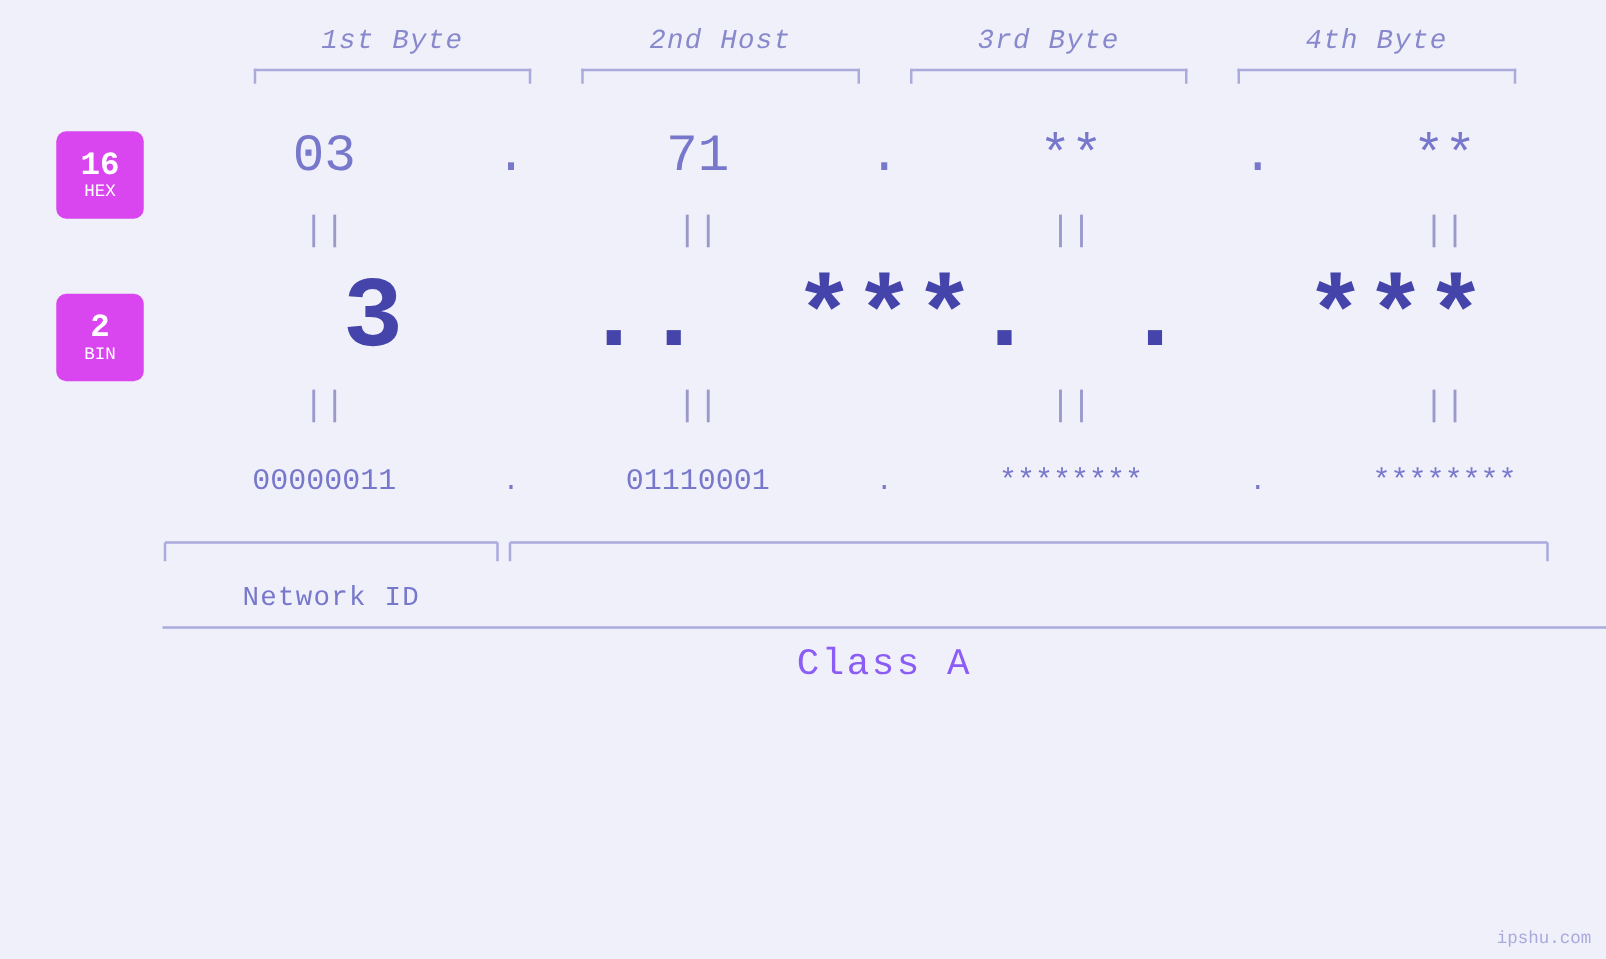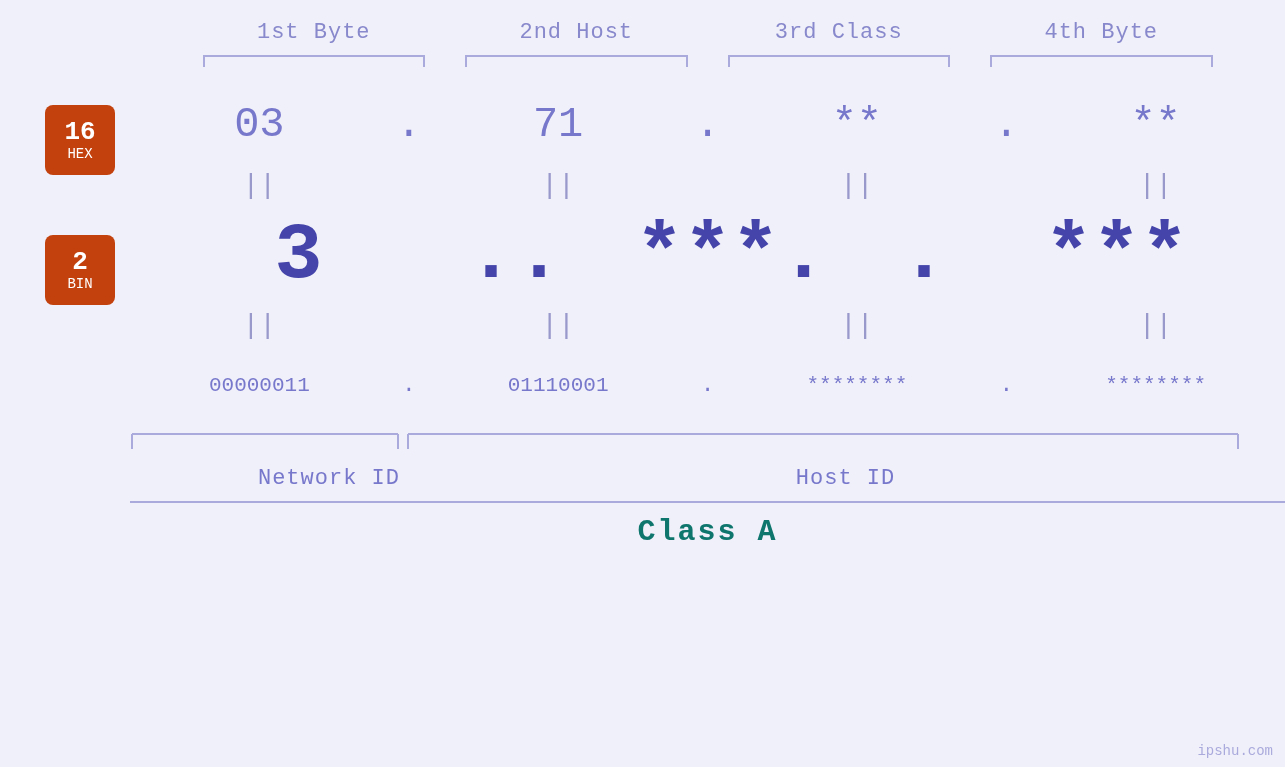--- a/index.html
+++ b/index.html
@@ -33,20 +33,21 @@
     }
 
     .byte-header {
       flex: 1;
       text-align: center;
       color: #8888cc;
       font-size: 22px;
       font-family: 'Courier New', Courier, monospace;
       font-weight: normal;
       letter-spacing: 1px;
+      font-style: italic;
     }
 
     
     .bracket-row {
       display: flex;
       width: 1050px;
       margin-left: 130px;
       height: 30px;
       position: relative;
     }
@@ -92,21 +93,21 @@
       justify-content: space-around;
       width: 130px;
       padding-left: 30px;
       gap: 60px;
       margin-top: 30px;
     }
 
     .label-box {
       width: 70px;
       height: 70px;
-      background: #c2410c;
+      background: #d946ef;
       border-radius: 8px;
       display: flex;
       flex-direction: column;
       align-items: center;
       justify-content: center;
       color: white;
       font-weight: bold;
     }
 
     .label-box .num {
@@ -199,21 +200,21 @@
     }
 
     .dec-dot {
       font-size: 80px;
       font-weight: bold;
       color: #4444aa;
     }
 
     
     .bin-val {
-      font-size: 21px;
+      font-size: 24px;
       color: #7777cc;
     }
 
     .bin-dot {
       font-size: 22px;
       color: #7777cc;
     }
 
     .watermark {
       position: absolute;
@@ -225,21 +226,21 @@
     }
   </style>
 </head>
 <body>
 
 <div class="main-container">
 
   <div class="byte-headers">
     <div class="byte-header">1st Byte</div>
     <div class="byte-header">2nd Host</div>
-    <div class="byte-header">3rd Class</div>
+    <div class="byte-header">3rd Byte</div>
     <div class="byte-header">4th Byte</div>
   </div>
 
   <div class="bracket-row">
     <div class="bracket">
       <div class="bracket-line"></div>
       <div class="bracket-left"></div>
       <div class="bracket-right"></div>
     </div>
     <div class="bracket">
@@ -328,26 +329,25 @@
         <svg style="position:absolute; top:0; left:0; width:100%; height:100%;">
 
           <line x1="2" y1="20" x2="2" y2="5" stroke="#aaaadd" stroke-width="2"></line>
           <line x1="2" y1="5" x2="268" y2="5" stroke="#aaaadd" stroke-width="2"></line>
           <line x1="268" y1="5" x2="268" y2="20" stroke="#aaaadd" stroke-width="2"></line>
 
           <line x1="278" y1="20" x2="278" y2="5" stroke="#aaaadd" stroke-width="2"></line>
           <line x1="278" y1="5" x2="1108" y2="5" stroke="#aaaadd" stroke-width="2"></line>
           <line x1="1108" y1="5" x2="1108" y2="20" stroke="#aaaadd" stroke-width="2"></line>
         </svg>
-        <div style="position:absolute; left:0; width:270px; bottom:8px; text-align:right; color:#7777cc; font-size:22px; font-family:'Courier New',monospace; letter-spacing:1px;">Network ID</div>
-        <div style="position:absolute; left:278px; right:2px; bottom:8px; text-align:center; color:#7777cc; font-size:22px; font-family:'Courier New',monospace; letter-spacing:1px;">Host ID</div>
+        <div style="position:absolute; left:0; width:270px; bottom:8px; text-align:center; color:#7777cc; font-size:22px; font-family:'Courier New',monospace; letter-spacing:1px;">Network ID</div>
       </div>
 
       <div style="border-top:2px solid #aaaadd; display:flex; align-items:center; justify-content:center; height:60px; margin-top:2px;">
-        <span style="color:#0f766e; font-size:30px; font-family:'Courier New',monospace; letter-spacing:2px; font-weight:bold;">Class A</span>
+        <span style="color:#8b5cf6; font-size:30px; font-family:'Courier New',monospace; letter-spacing:2px; font-weight:normal;">Class A</span>
       </div>
 
     </div>
   </div>
 
   <div class="watermark">ipshu.com</div>
 
 </div>
 
 </body></html>

